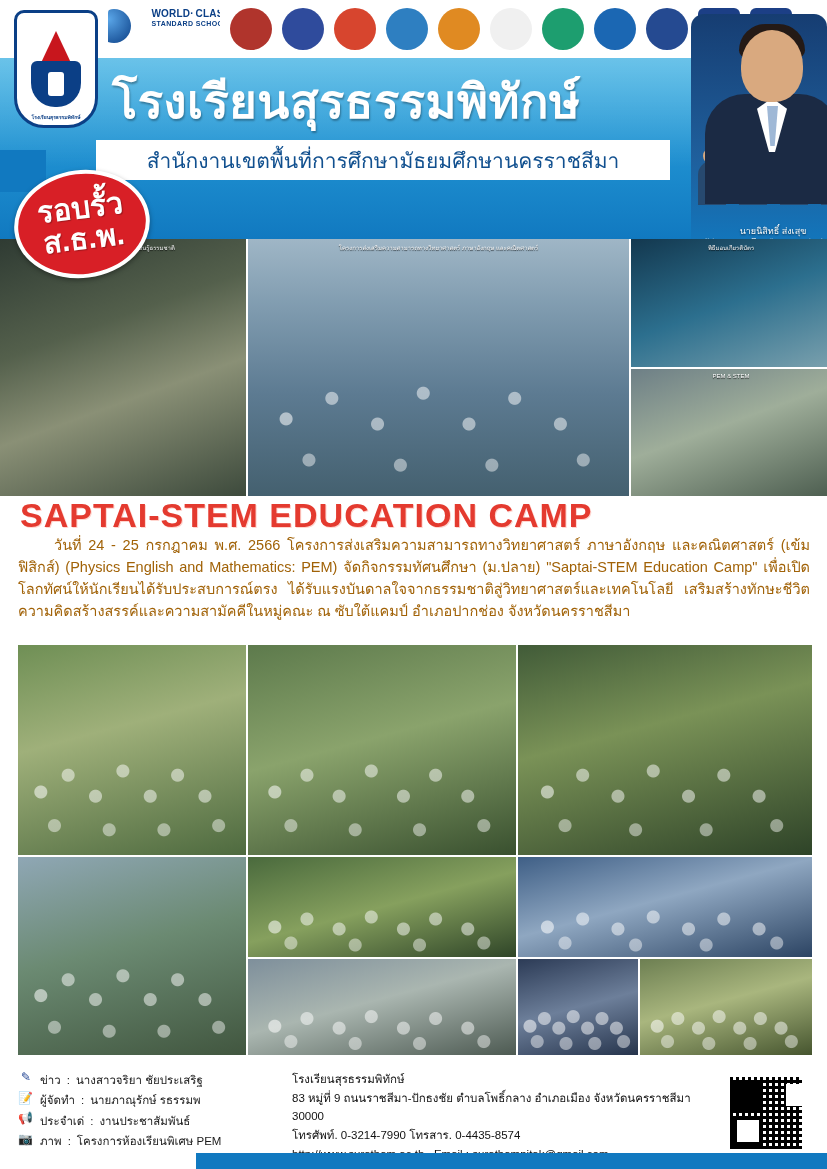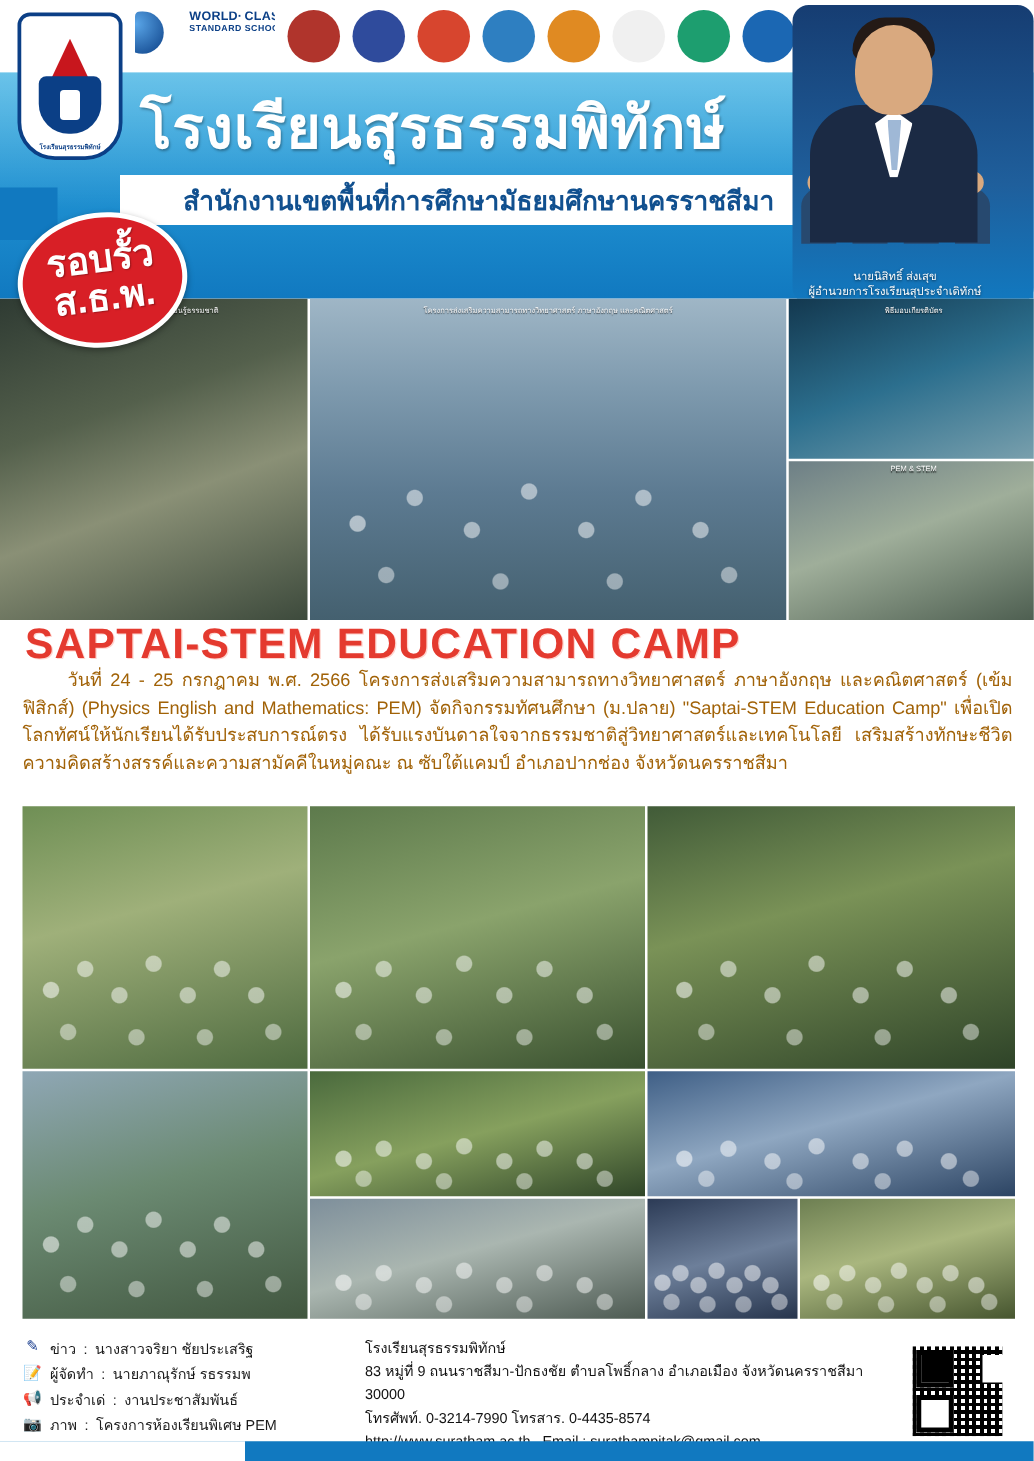--- a/index.html
+++ b/index.html
@@ -59,21 +59,21 @@
     text-shadow: 1px 2px 2px rgba(0,0,0,.30);
     font-family: "Liberation Sans", "DejaVu Sans", sans-serif;
   }
   .office-bar {
     position: absolute; top: 82px; left: 96px;
     width: 574px; height: 40px;
     background: #ffffff;
     display: flex; align-items: center; justify-content: center;
   }
   .office-bar span {
-    font-size: 21px; color: #11508f; font-weight: bold;
+    font-size: 21px; color: #11508f; font-weight: normal;
   }
   .issue-line {
     position: absolute; top: 136px; left: 180px;
     font-size: 22px; color: #ffffff; font-weight: bold;
     text-shadow: 1px 1px 2px rgba(0,0,0,.25);
   }
   .issue-line .dia { color: #ffffff; font-size: 15px; vertical-align: middle; margin: 0 6px; }
 
   
   .crest {
@@ -129,22 +129,22 @@
     box-shadow: 0 2px 5px rgba(0,0,0,.35);
     z-index: 7;
   }
   .stamp span {
     color: #ffffff; font-weight: bold; font-size: 30px; line-height: 1.02;
     text-shadow: 1px 1px 1px rgba(0,0,0,.25);
   }
 
   
   .director {
-    position: absolute; top: 4px; right: 0px;
-    width: 193px; height: 239px;
+    position: absolute; top: 14px; right: 0px;
+    width: 136px; height: 239px;
     background: linear-gradient(180deg, #163d72 0%, #1f5f9c 60%, #1179c0 100%);
     overflow: hidden;
     border-radius: 13px;
   }
   .director .head {
     position: absolute; top: 16px; left: 50px;
     width: 62px; height: 72px; border-radius: 50% 50% 45% 45%;
     background: #d9a97f;
   }
   .director .hair {

